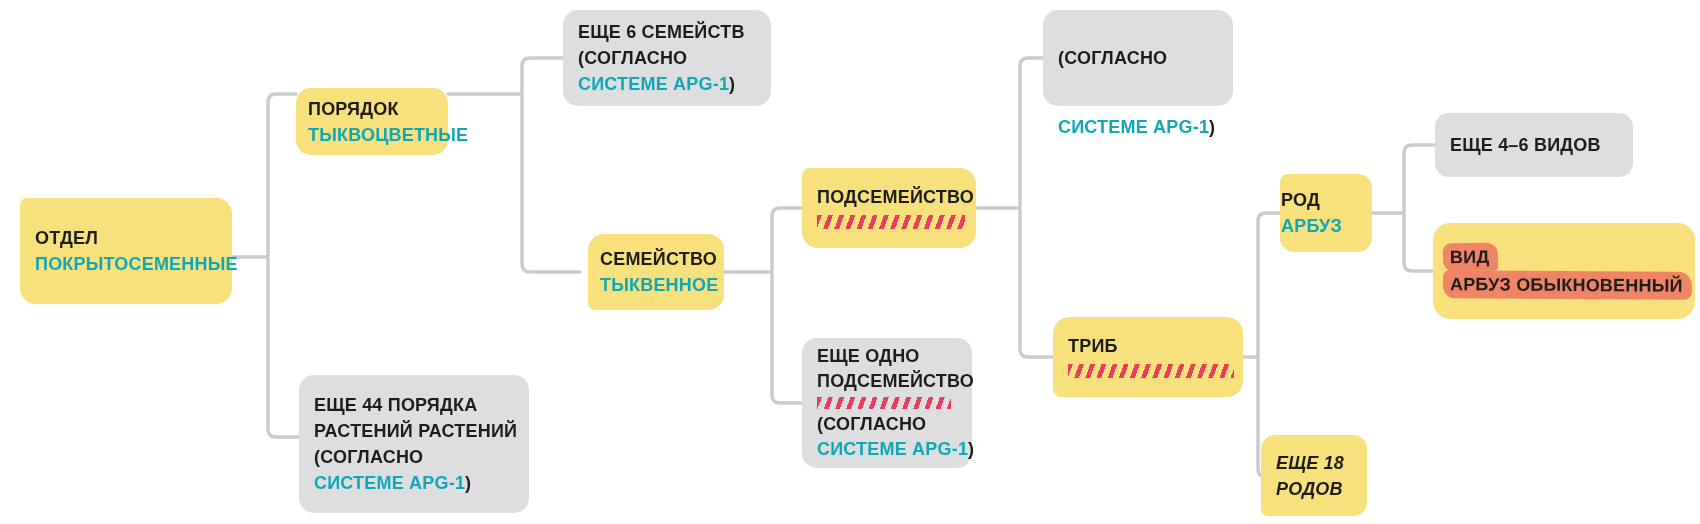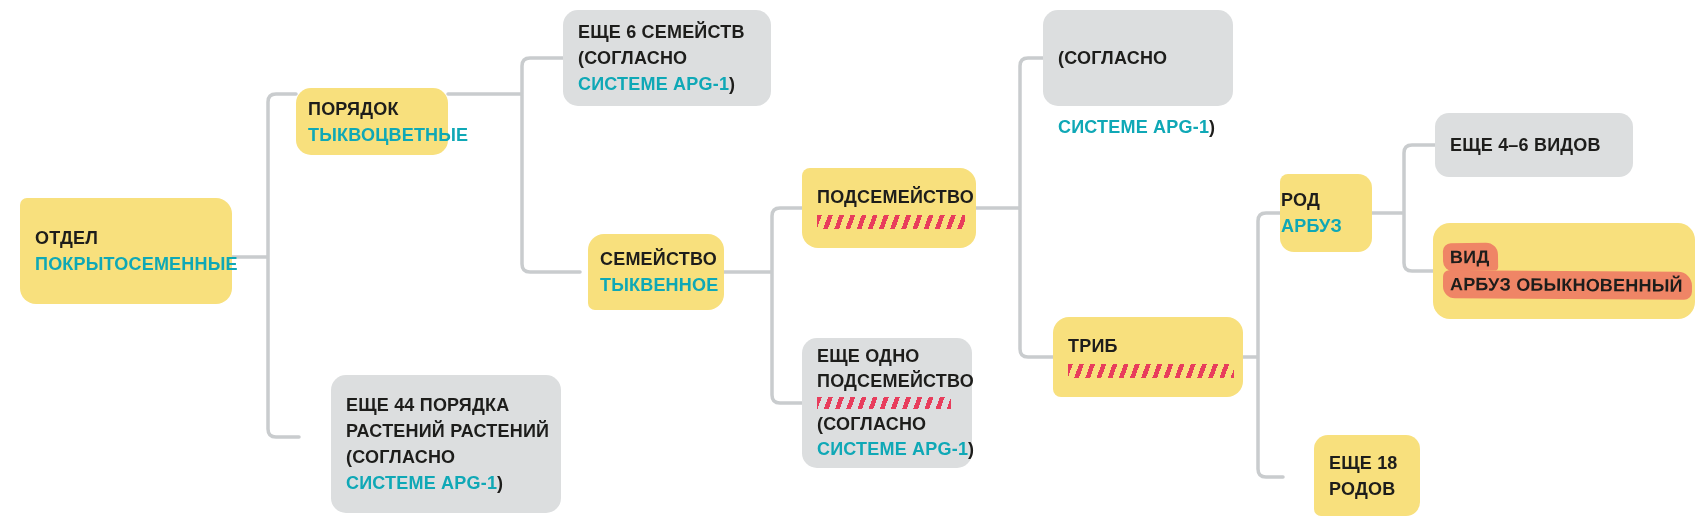--- a/index.html
+++ b/index.html
@@ -29,22 +29,22 @@
   #n-podsem{left:802px;top:168px;width:174px;height:80px;border-radius:8px 16px 16px 16px;}
   #n-podsem .hatch{width:148px;}
   #n-escheodno{left:802px;top:338px;width:170px;height:130px;line-height:25px;}
   #n-escheodno .hatch{width:134px;margin:3px 0;}
   #n-esche6trib{left:1043px;top:10px;width:190px;height:96px;gap:43px;}
   #n-triba{left:1053px;top:317px;width:190px;height:80px;border-radius:16px 16px 16px 8px;}
   #n-triba .hatch{width:166px;}
   #n-rod{left:1280px;top:174px;width:92px;height:78px;padding-left:1px;border-radius:8px 14px 14px 14px;}
   #n-esche46{left:1435px;top:113px;width:198px;height:64px;border-radius:14px;}
   #n-vid{left:1433px;top:223px;width:262px;height:96px;border-radius:17px;text-align:right;}
-  #n-esche18{left:1314px;top:435px;width:106px;height:81px;border-radius:14px 14px 14px 7px;}
-  #n-esche44{left:299px;top:375px;width:230px;height:138px;margin-left:32px;}
+  #n-esche18{left:1261px;top:435px;width:106px;height:81px;border-radius:14px 14px 14px 7px;font-style:italic;}
+  #n-esche44{left:299px;top:375px;width:230px;height:138px;}
 </style>
 </head>
 <body>
 
 <div class="canvas">
 
   <svg class="wires" viewBox="0 0 1700 524">
     <path d="M232 257 H268 M296 94 H276 Q268 94 268 102 V429 Q268 437 276 437 H299"></path>
     <path d="M448 94 H522 M563 58 H530 Q522 58 522 66 V264 Q522 272 530 272 H580"></path>
     <path d="M716 272 H772 M802 208 H780 Q772 208 772 216 V395 Q772 403 780 403 H802"></path>

